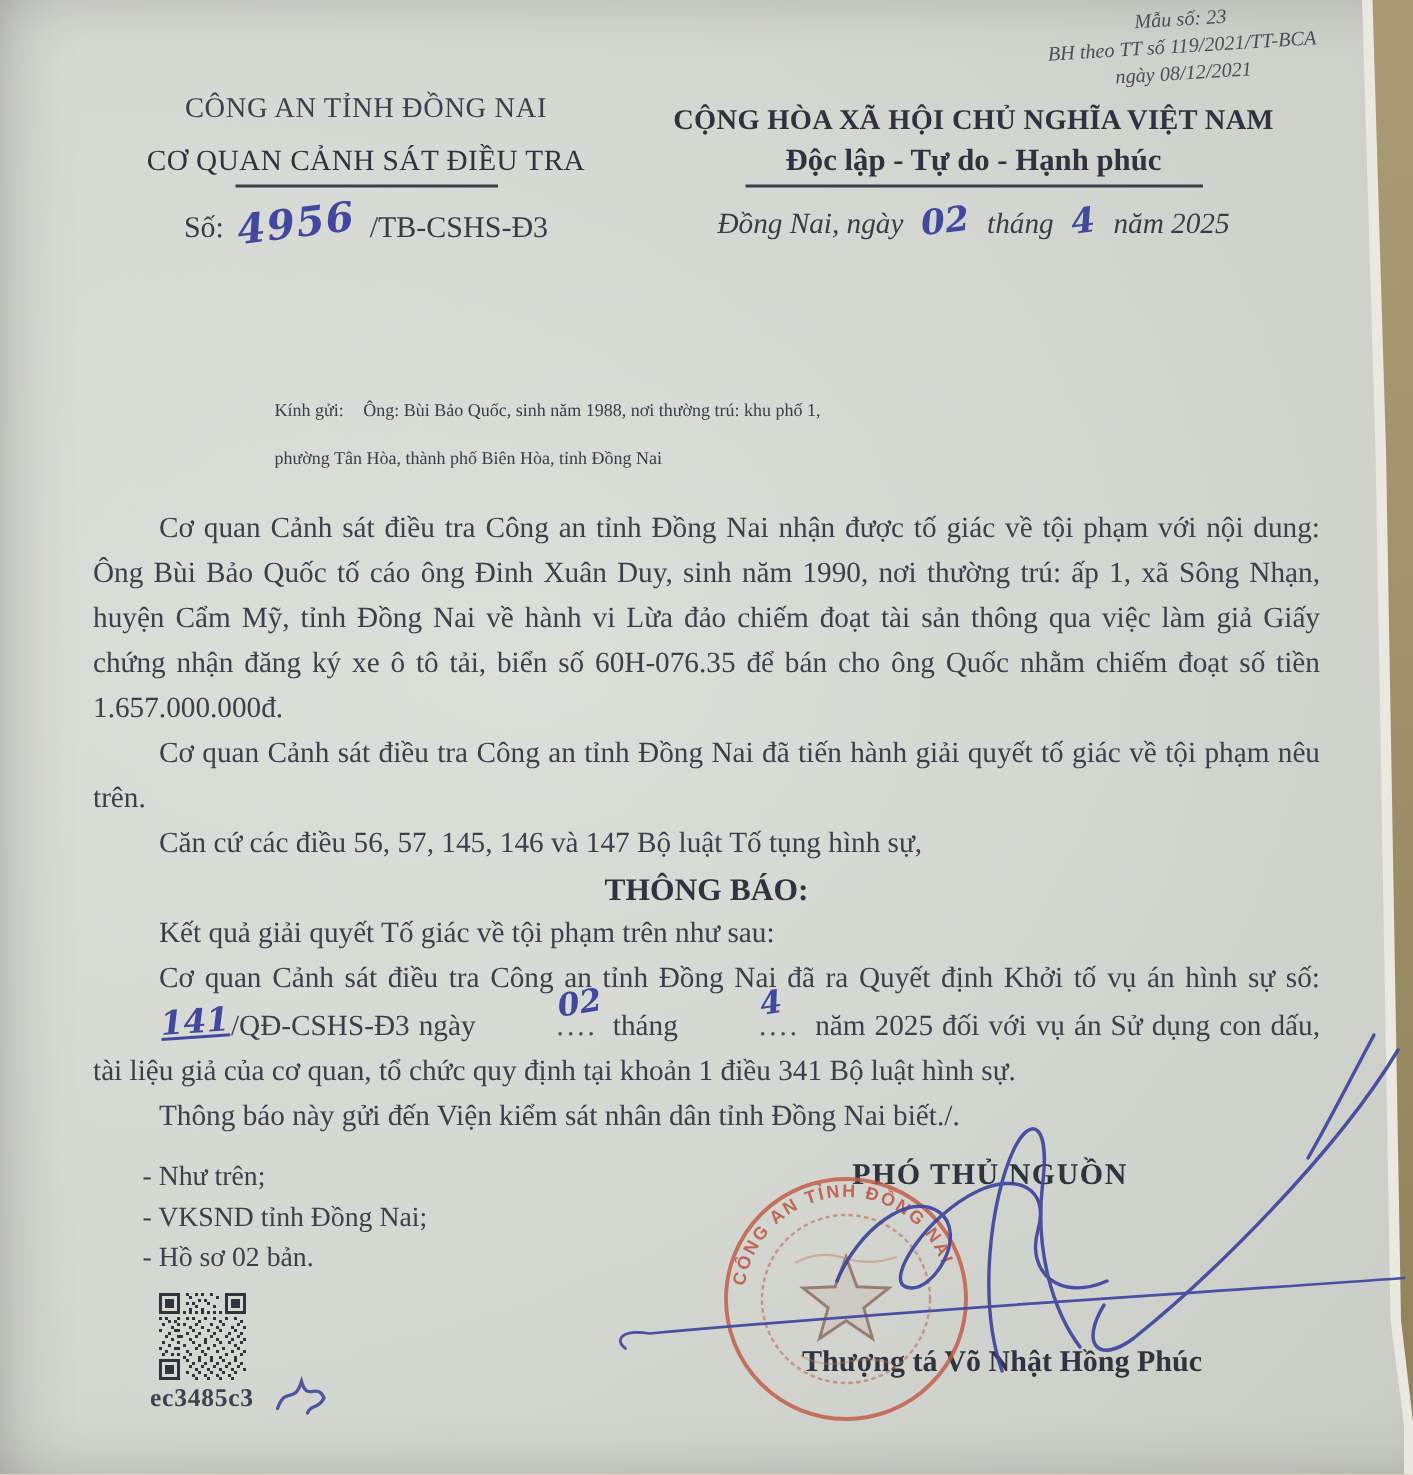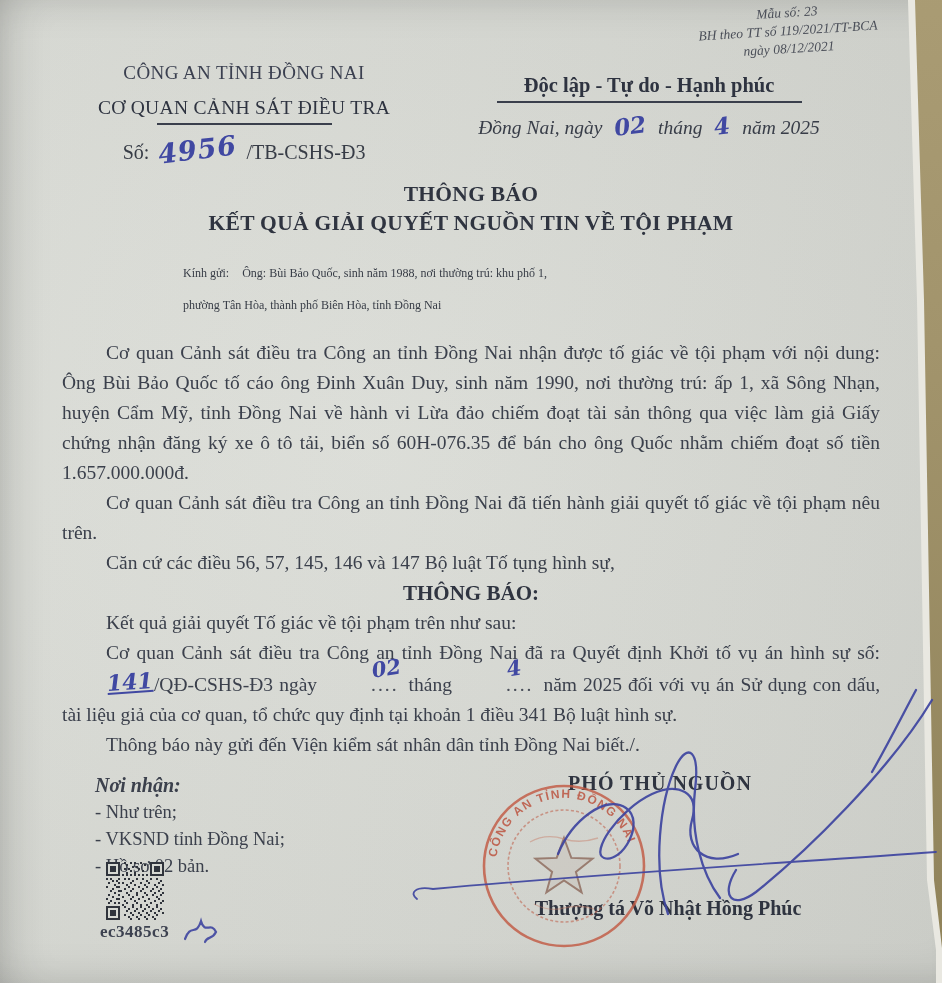--- a/index.html
+++ b/index.html
@@ -87,35 +87,32 @@
     <div class="hl2">CƠ QUAN CẢNH SÁT ĐIỀU TRA</div>
     <div class="rule hl-rule"></div>
     <div class="hl-num">
       <span>Số:</span>
       <span class="hw hw-num">4956</span>
       <span>/TB-CSHS-Đ3</span>
     </div>
   </div>
 
   <div class="abs hdr-right">
+    <div class="hr1">CỘNG HÒA XÃ HỘI CHỦ NGHĨA VIỆT NAM</div>
     <div class="hr2">Độc lập - Tự do - Hạnh phúc</div>
     <div class="rule hr-rule"></div>
     <div class="hr-date">
       <span>Đồng Nai, ngày</span>
       <span class="hw hw-day">02</span>
       <span>tháng</span>
       <span class="hw hw-month">4</span>
       <span>năm 2025</span>
     </div>
   </div>
 
-  <div class="abs title">
-    <div>THÔNG BÁO</div>
-    <div>KẾT QUẢ GIẢI QUYẾT NGUỒN TIN VỀ TỘI PHẠM</div>
-  </div>
 
   <div class="abs recipient">
     <div>
       <span class="lbl">Kính gửi:</span>
       <span>Ông: Bùi Bảo Quốc, sinh năm 1988, nơi thường trú: khu phố 1,</span>
     </div>
     <div class="l2">phường Tân Hòa, thành phố Biên Hòa, tỉnh Đồng Nai</div>
   </div>
 
   <div class="abs body">
@@ -129,21 +126,20 @@
       <span class="hw hw-case">141</span><span>/QĐ-CSHS-Đ3 ngày</span>
       <span class="dotfield"><span class="dots">....</span><span class="hw hw-over">02</span></span>
       <span>tháng</span>
       <span class="dotfield"><span class="dots">....</span><span class="hw hw-over">4</span></span>
       <span>năm 2025 đối với vụ án Sử dụng con dấu, tài liệu giả của cơ quan, tổ chức quy định tại khoản 1 điều 341 Bộ luật hình sự.</span>
     </p>
     <p>Thông báo này gửi đến Viện kiểm sát nhân dân tỉnh Đồng Nai biết./.</p>
   </div>
 
   <div class="abs noinhan">
-    <div class="lbl">Nơi nhận:</div>
     <div>- Như trên;</div>
     <div>- VKSND tỉnh Đồng Nai;</div>
     <div>- Hồ sơ 02 bản.</div>
   </div>
 
   <div class="abs qr">
     <svg width="58" height="58" viewBox="0 0 29 29" shape-rendering="crispEdges">
       <g fill="#30343c">
         <rect x="0" y="0" width="7" height="7"></rect>
           <rect x="22" y="0" width="7" height="7"></rect>

